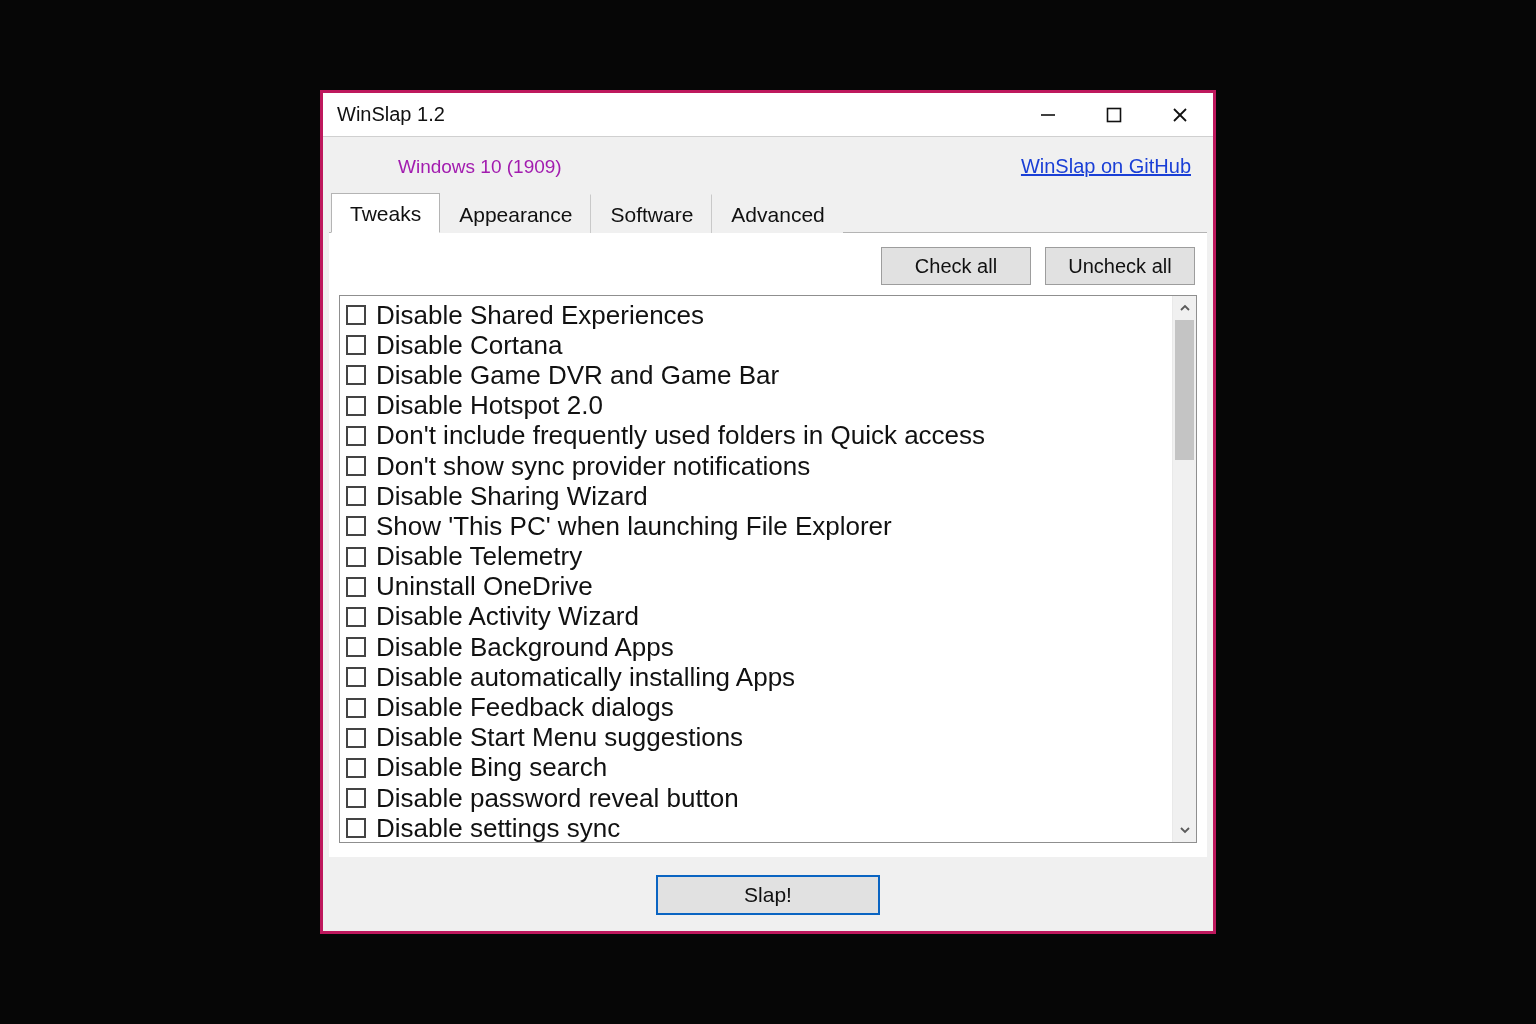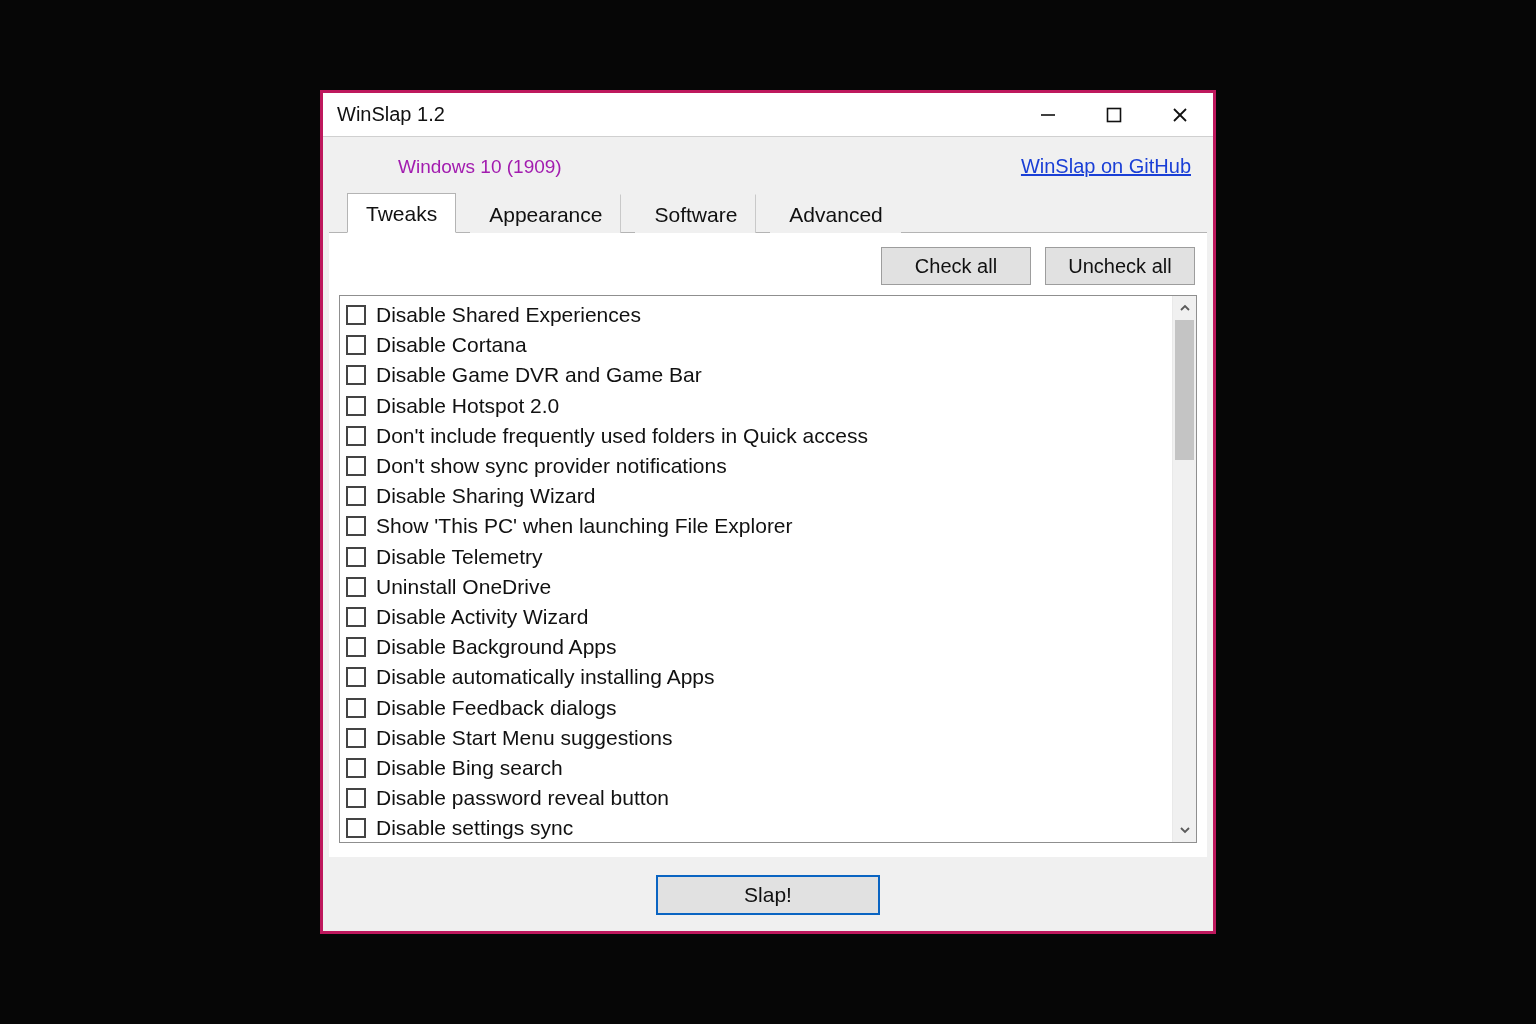--- a/index.html
+++ b/index.html
@@ -61,22 +61,22 @@
   .gh-link {
     color: #1a3fd6;
     text-decoration: underline;
     font-size: 20px;
     cursor: pointer;
   }
   
   .tabs {
     display: flex;
     align-items: flex-end;
-    padding-left: 24px;
-    gap: 14px;
+    padding-left: 8px;
+    gap: 0;
   }
   .tab {
     padding: 8px 18px 6px 18px;
     font-size: 21px;
     color: #111;
     background: #f0f0f0;
     border: 1px solid transparent;
     border-bottom: none;
     cursor: default;
     position: relative;
@@ -137,21 +137,21 @@
     height: 30.2px;
   }
   .checkbox {
     width: 20px;
     height: 20px;
     border: 2px solid #444;
     background: #fff;
     flex: 0 0 auto;
   }
   .check-label {
-    font-size: 21px;
+    font-size: 26px;
     color: #111;
     white-space: nowrap;
   }
   .scrollbar {
     width: 24px;
     background: #f0f0f0;
     display: flex;
     flex-direction: column;
     align-items: center;
     border-left: 1px solid #e9e9e9;

